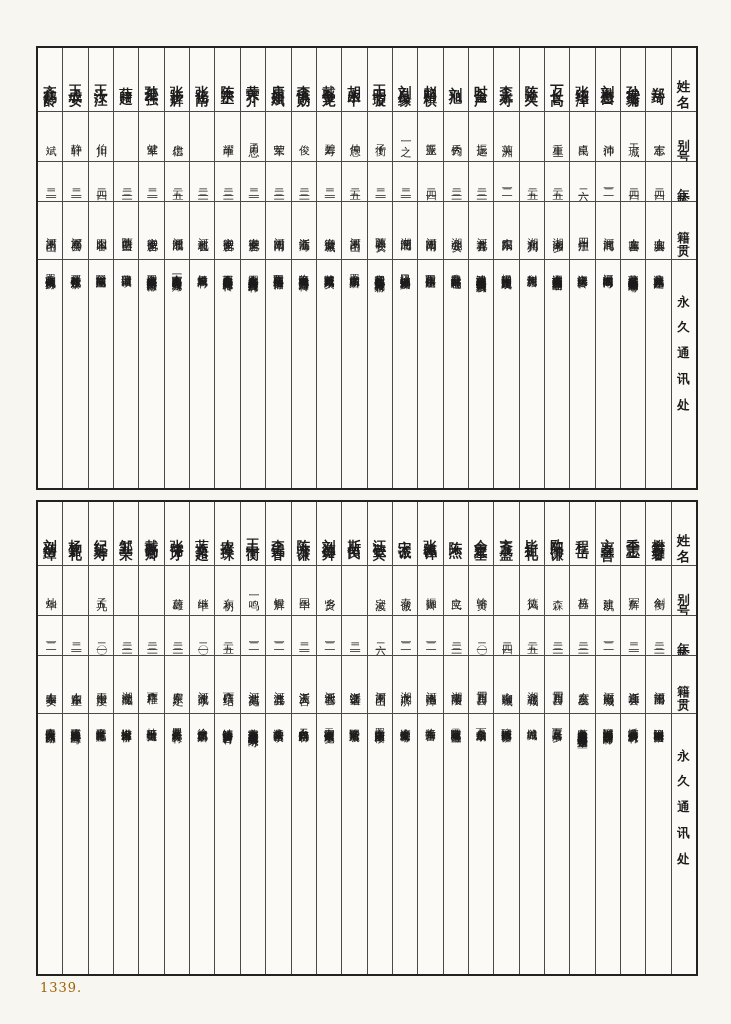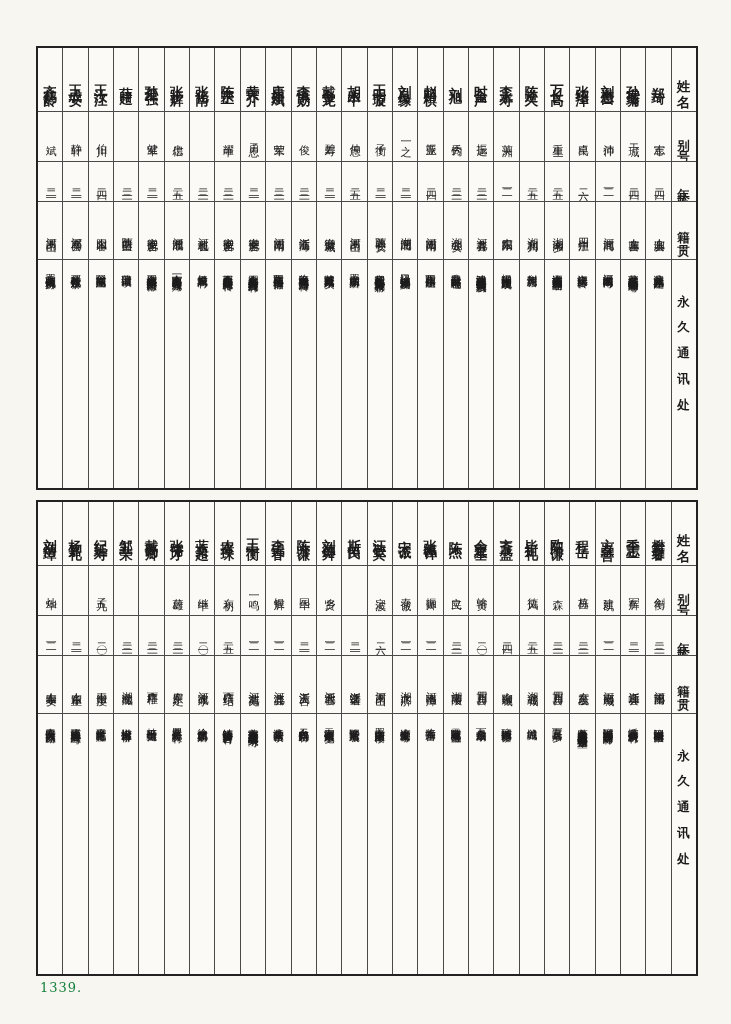--- a/index.html
+++ b/index.html
@@ -64,21 +64,21 @@
   .h-name{font-weight:bold;font-size:13.5px;letter-spacing:16px;padding-top:8px;}
   .h-alias{font-weight:bold;font-size:12.5px;letter-spacing:11px;padding-top:6px;}
   .h-age{font-weight:bold;font-size:12.5px;letter-spacing:5px;padding-top:3px;}
   .h-native{font-weight:bold;font-size:12.5px;letter-spacing:13px;padding-top:7px;}
   .h-addr{font-weight:bold;font-size:12.5px;letter-spacing:26px;padding-top:18px;}
   .page-number{
     position:absolute;
     left:40px;top:980px;
     font-size:13px;
     font-family:"DejaVu Serif","Liberation Serif",serif;
-    color:#15803d;
+    color:#a16207;
     letter-spacing:1px;
     text-align:right;
   }
 </style>
 </head>
 <body>
 
 <div class="page">
   <div class="btable btable-top" id="block-0">
   <div class="col header-col">

